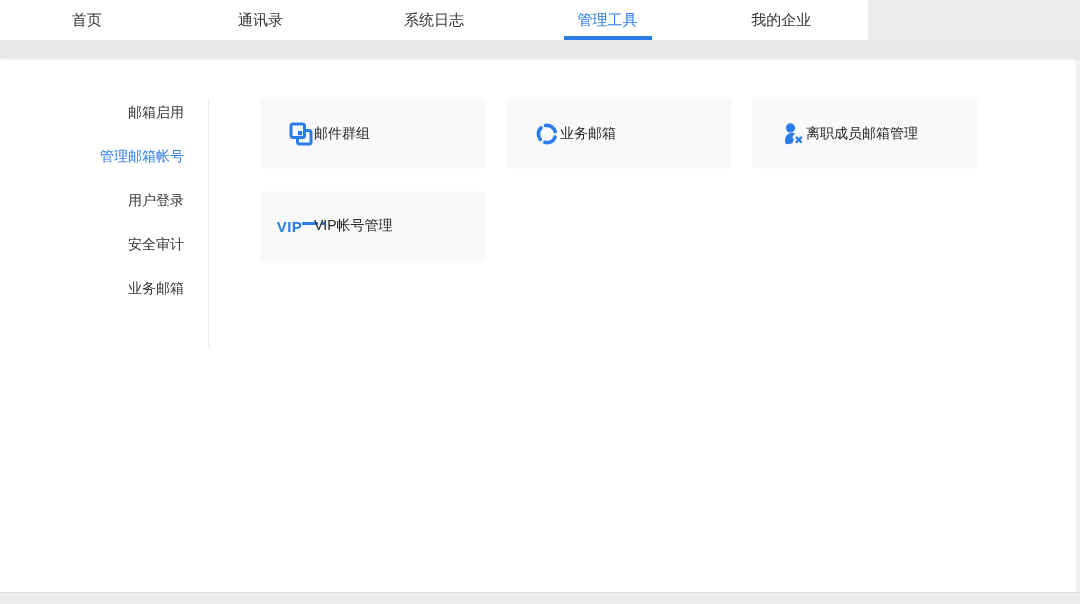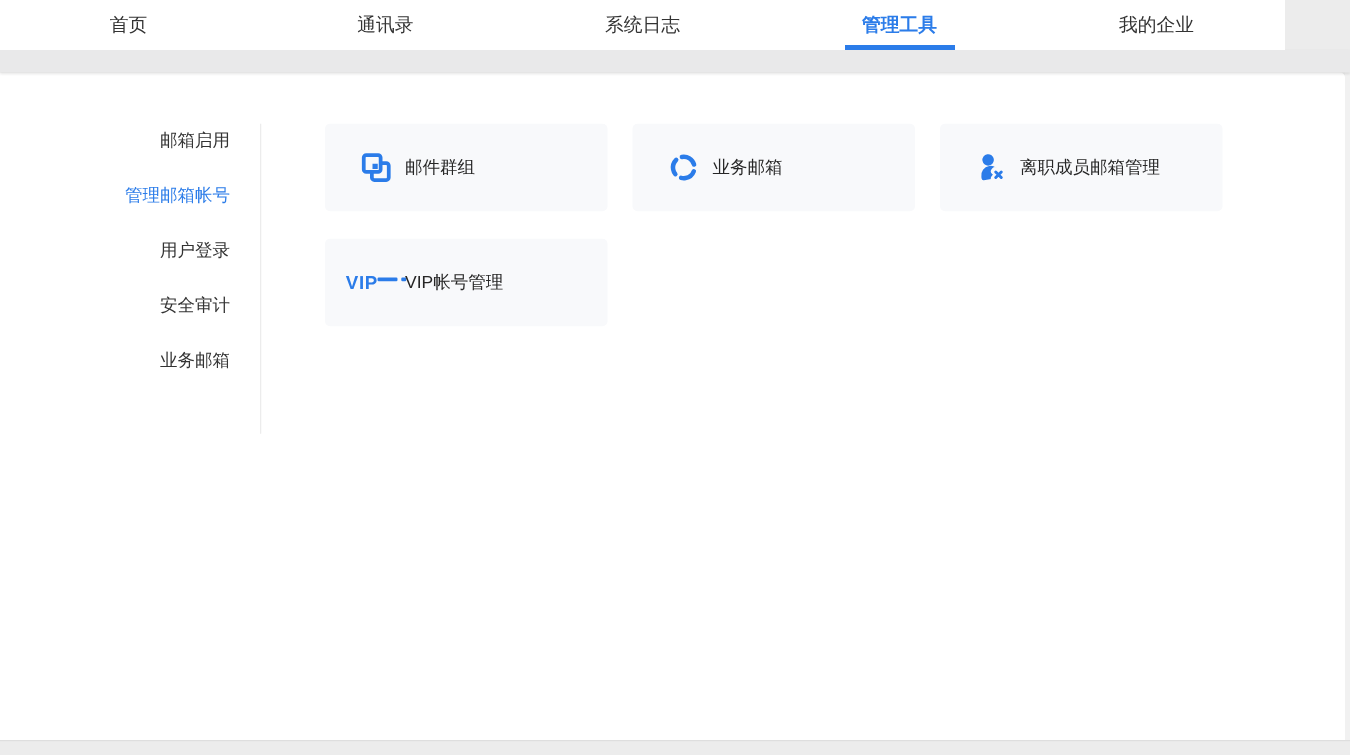--- a/index.html
+++ b/index.html
@@ -10,28 +10,28 @@
   }
   *{margin:0;padding:0;box-sizing:border-box;}
   html,body{width:1080px;height:604px;overflow:hidden;}
   body{
     font-family:"Liberation Sans","DejaVu Sans",sans-serif;
     background:#ececec;
     position:relative;
   }
   
   .topnav{
-    position:absolute;top:0;left:0;width:1028px;height:40px;
+    position:absolute;top:0;left:0;width:868px;height:40px;
     background:#ffffff;display:flex;z-index:3;
   }
   .tab{
     flex:1;display:flex;align-items:center;justify-content:center;
     font-size:15px;color:var(--text);cursor:pointer;position:relative;
   }
-  .tab.active{color:var(--accent);font-weight:bold;}
+  .tab.active{color:var(--accent);}
   .tab .underline{
     display:none;position:absolute;left:50%;transform:translateX(-50%);
     bottom:0;width:88px;height:4px;background:var(--accent);
   }
   .tab.active .underline{display:block;}
   
   .band{
     position:absolute;top:40px;left:0;width:1080px;height:18px;
     background:var(--band);
     box-shadow:0 1px 2px rgba(0,0,0,0.10);
@@ -72,21 +72,21 @@
   }
   .card{
     width:226px;height:70px;background:var(--card_bg);
     border-radius:4px;display:flex;align-items:center;cursor:pointer;
   }
   .card .icon{
     width:26px;height:26px;margin-left:28px;flex:0 0 26px;
     display:flex;align-items:center;justify-content:center;
   }
   .card .label{
-    margin-left:10px;font-size:14px;color:#262626;white-space:nowrap;
+    margin-left:0;font-size:14px;color:#262626;white-space:nowrap;
   }
   
   .vip-badge{
     display:flex;flex-direction:row;align-items:flex-start;
     color:var(--accent);font-weight:bold;font-size:15px;line-height:15px;
     letter-spacing:0.5px;
   }
   .vip-underline{display:flex;gap:3px;margin-top:3px;}
   .vip-underline .bar{width:16px;height:3px;background:var(--accent);border-radius:1px;}
   .vip-underline .dot{width:4px;height:3px;background:var(--accent);border-radius:1px;}

